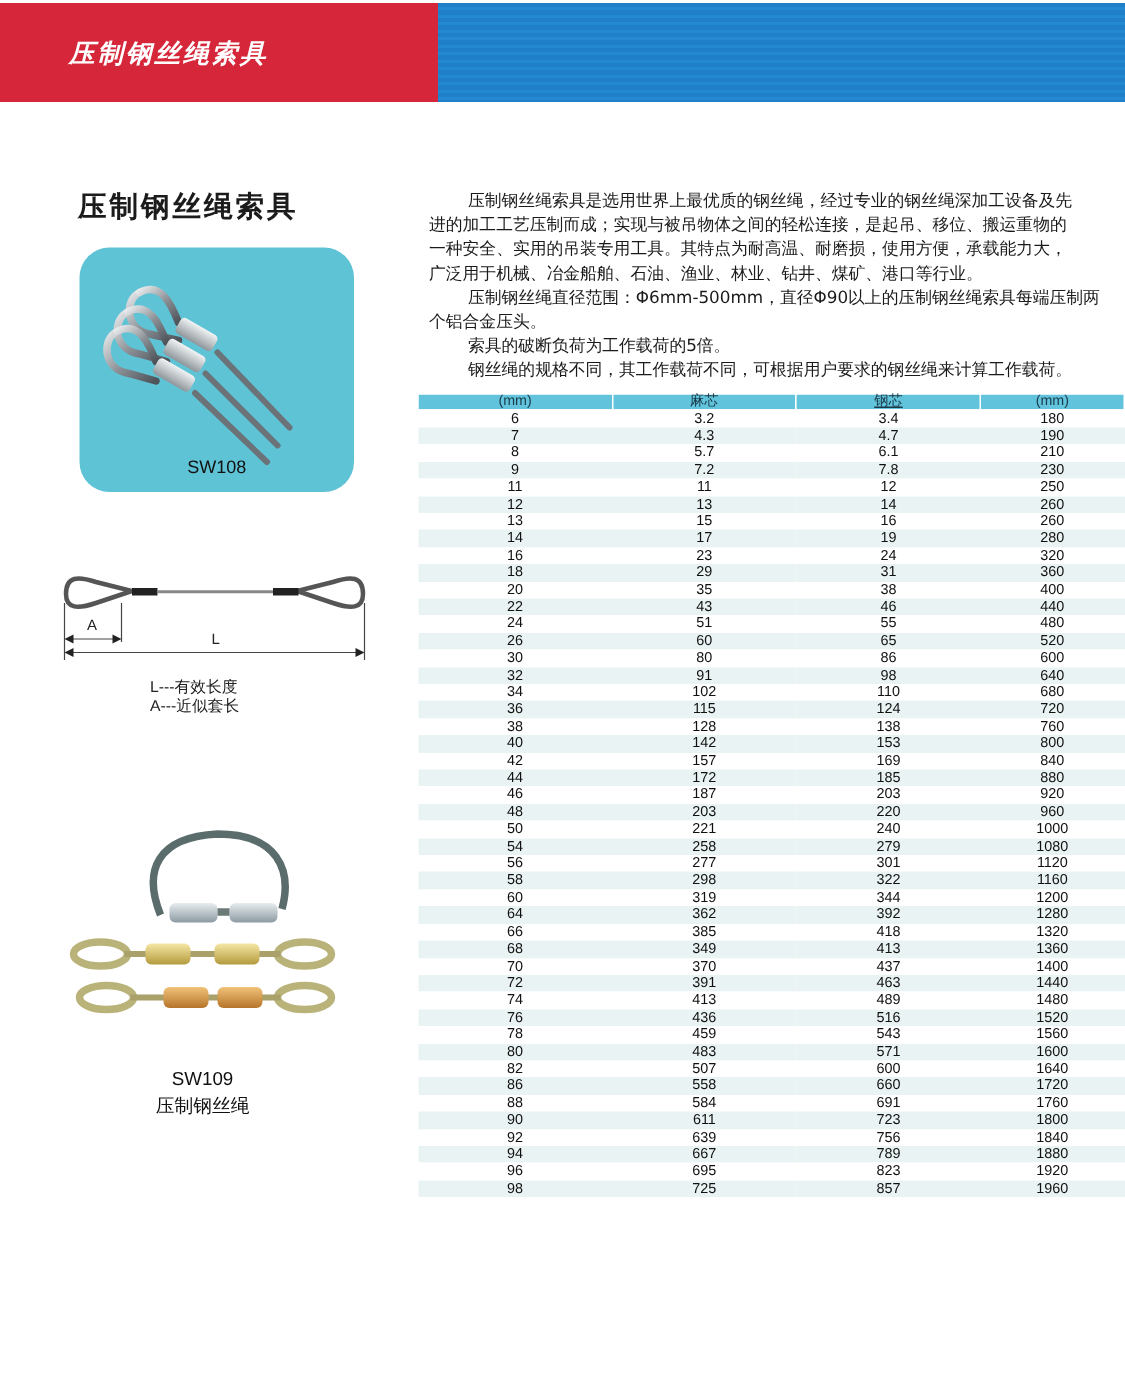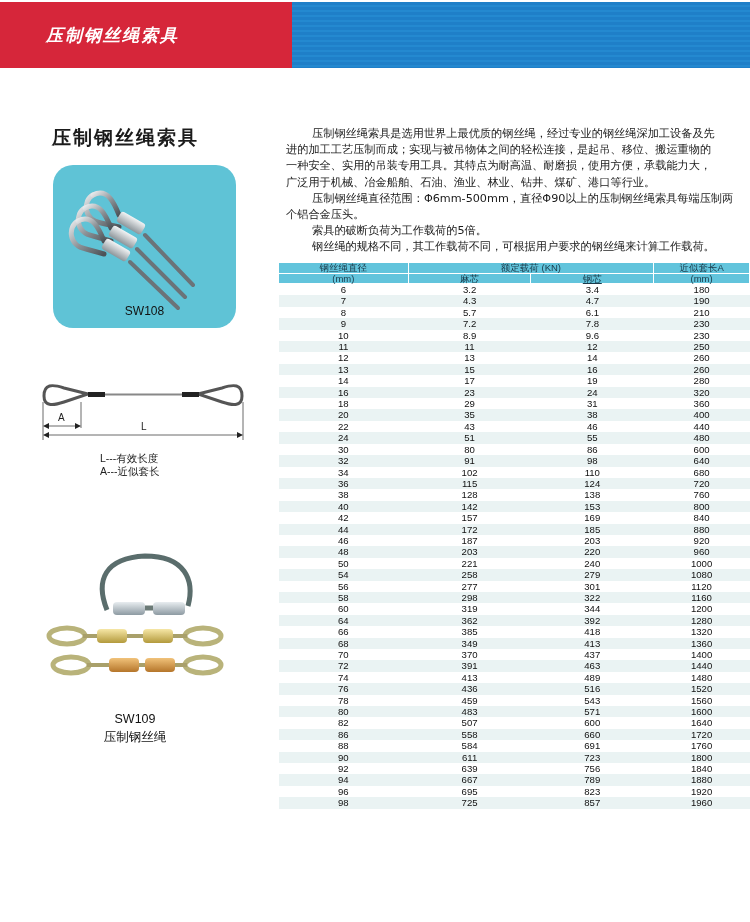--- a/index.html
+++ b/index.html
@@ -148,25 +148,20 @@
   <p>广泛用于机械、冶金船舶、石油、渔业、林业、钻井、煤矿、港口等行业。</p>
   <p class="ind">压制钢丝绳直径范围：Φ6mm-500mm，直径Φ90以上的压制钢丝绳索具每端压制两</p>
   <p>个铝合金压头。</p>
   <p class="ind">索具的破断负荷为工作载荷的5倍。</p>
   <p class="ind">钢丝绳的规格不同，其工作载荷不同，可根据用户要求的钢丝绳来计算工作载荷。</p>
 </div>
 
 <table class="spec-table">
   <thead>
     <tr>
-      <th class="col1">钢丝绳直径</th>
-      <th colspan="2">额定载荷 (KN)</th>
-      <th class="col4">近似套长A</th>
-    </tr>
-    <tr>
       <th class="col1">(mm)</th>
       <th class="col2">麻芯</th>
       <th class="col3">钢芯</th>
       <th class="col4">(mm)</th>
     </tr>
   </thead>
   <tbody id="spec-body">
       <tr>
         <td>6</td>
         <td>3.2</td>
@@ -185,26 +180,20 @@
         <td>6.1</td>
         <td>210</td>
       </tr>
       <tr>
         <td>9</td>
         <td>7.2</td>
         <td>7.8</td>
         <td>230</td>
       </tr>
       <tr>
-        <td>10</td>
-        <td>8.9</td>
-        <td>9.6</td>
-        <td>230</td>
-      </tr>
-      <tr>
         <td>11</td>
         <td>11</td>
         <td>12</td>
         <td>250</td>
       </tr>
       <tr>
         <td>12</td>
         <td>13</td>
         <td>14</td>
         <td>260</td>
@@ -245,20 +234,26 @@
         <td>46</td>
         <td>440</td>
       </tr>
       <tr>
         <td>24</td>
         <td>51</td>
         <td>55</td>
         <td>480</td>
       </tr>
       <tr>
+        <td>26</td>
+        <td>60</td>
+        <td>65</td>
+        <td>520</td>
+      </tr>
+      <tr>
         <td>30</td>
         <td>80</td>
         <td>86</td>
         <td>600</td>
       </tr>
       <tr>
         <td>32</td>
         <td>91</td>
         <td>98</td>
         <td>640</td>

